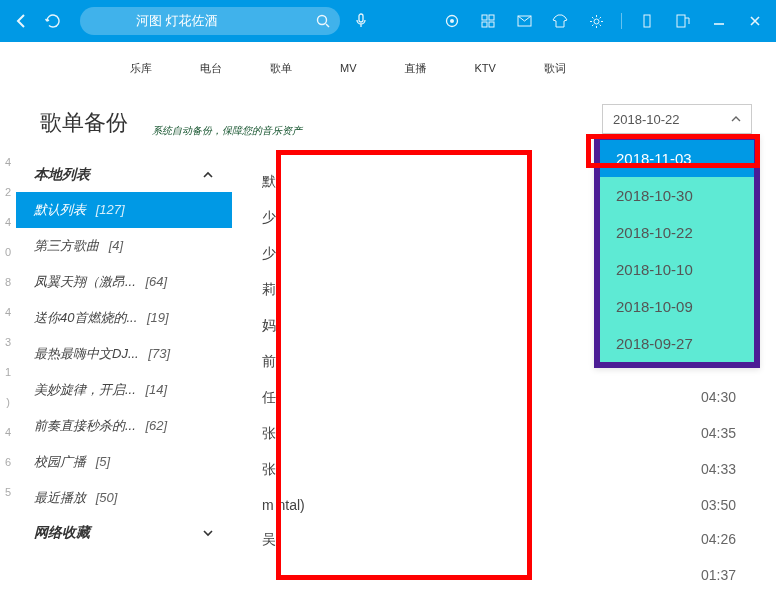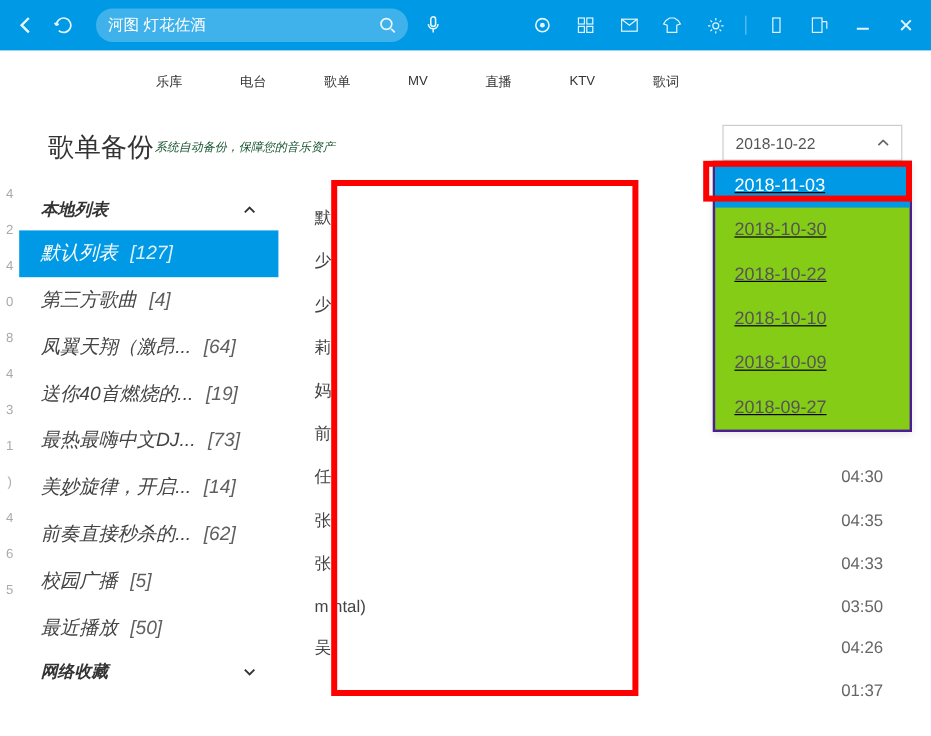--- a/index.html
+++ b/index.html
@@ -1,52 +1,52 @@
 <!DOCTYPE html>
 <html><head>
 <meta charset="utf-8">
 <style>
 * { margin: 0; padding: 0; box-sizing: border-box; font-family: "Microsoft YaHei", Arial, sans-serif; }
 body { width: 776px; height: 613px; background: #fff; position: relative; overflow: hidden; }
 
 .titlebar { height: 42px; background: #0099e5; display: flex; align-items: center; padding: 0 10px; gap: 10px; }
 .tb-btn { color: #fff; opacity: 0.9; display: flex; align-items: center; justify-content: center; width: 22px; height: 22px; cursor: pointer; }
 .search-wrap { flex: 0 0 260px; height: 28px; background: rgba(255,255,255,0.25); border-radius: 14px; display: flex; align-items: center; padding: 0 10px; margin-left: 6px; }
-.search-input { flex: 1; background: transparent; border: none; outline: none; color: #fff; font-size: 13px; }
+.search-input { flex: 1; background: transparent; border: none; outline: none; color: #fff; font-size: 13px; margin-left: 46px; }
 .search-input::placeholder { color: rgba(255,255,255,0.9); }
 .search-icon { color: #fff; opacity: 0.9; }
 .tb-right { margin-left: auto; display: flex; gap: 14px; align-items: center; }
 .tb-sep { width: 1px; height: 16px; background: rgba(255,255,255,0.4); }
 
 .nav { height: 52px; display: flex; align-items: center; padding-left: 130px; gap: 48px; font-size: 11px; color: #333; }
 .nav-item { cursor: pointer; }
 
-.section-title { display: flex; align-items: center; padding: 14px 0 12px 40px; gap: 1px; }
+.section-title { display: flex; align-items: flex-end; padding: 14px 0 12px 40px; gap: 24px; }
 .section-title h2 { font-size: 22px; font-weight: 500; color: #333; }
 .section-title .sub { font-size: 10px; color: #14532d; font-style: italic; }
 
 .body { display: flex; }
 .left-gutter { width: 16px; display: flex; flex-direction: column; align-items: center; padding-top: 6px; gap: 18px; font-size: 11px; color: #aaa; }
 .sidebar { width: 216px; padding: 8px 0; font-style: italic; }
 .group-header { display: flex; justify-content: space-between; align-items: center; padding: 8px 18px; font-size: 14px; font-weight: 600; color: #333; cursor: pointer; }
-.list-item { padding: 9px 18px; font-size: 16px; color: #444; cursor: pointer; display: flex; justify-content: space-between; white-space: nowrap; }
+.list-item { padding: 9px 18px; font-size: 13px; color: #444; cursor: pointer; display: flex; justify-content: space-between; white-space: nowrap; }
 .list-item.active { background: #0099e5; color: #fff; }
 .list-item .cnt { margin-left: 6px; color: inherit; opacity: 0.85; }
 
 .main { flex: 1; position: relative; padding-top: 14px; }
 .song-row { display: flex; justify-content: space-between; padding: 9px 40px 9px 30px; font-size: 14px; color: #444; }
 .song-row .name { flex: 1; white-space: nowrap; overflow: hidden; }
 .song-row .dur { width: 50px; text-align: right; color: #666; }
 
 .red-box { position: absolute; border: 5px solid #ff0000; pointer-events: none; }
 .redbox-main { left: 44px; top: 0; width: 256px; height: 430px; }
 .redbox-date { left: 586px; top: 134px; width: 174px; height: 34px; z-index: 20; }
 
 .date-select { position: absolute; right: 24px; top: 104px; width: 150px; height: 30px; border: 1px solid #ccc; display: flex; align-items: center; justify-content: space-between; padding: 0 10px; font-size: 13px; color: #555; cursor: pointer; background: #fff; z-index: 10; }
-.date-dropdown { position: absolute; right: 16px; top: 134px; width: 166px; border: 2px solid #4c1d95; background: #84cc16; box-shadow: 0 2px 6px rgba(0,0,0,0.1); z-index: 15; text-decoration: underline; }
+.date-dropdown { position: absolute; right: 16px; top: 134px; width: 166px; border: 6px solid #4c1d95; background: #5eead4; box-shadow: 0 2px 6px rgba(0,0,0,0.1); z-index: 15; }
 .date-opt { padding: 10px 16px; font-size: 15px; color: #555; cursor: pointer; }
 .date-opt.sel { background: #0099e5; color: #fff; }
 
 svg { display: block; }
 </style>
 </head>
 <body>
 
 <div class="titlebar">
   <div class="tb-btn">

